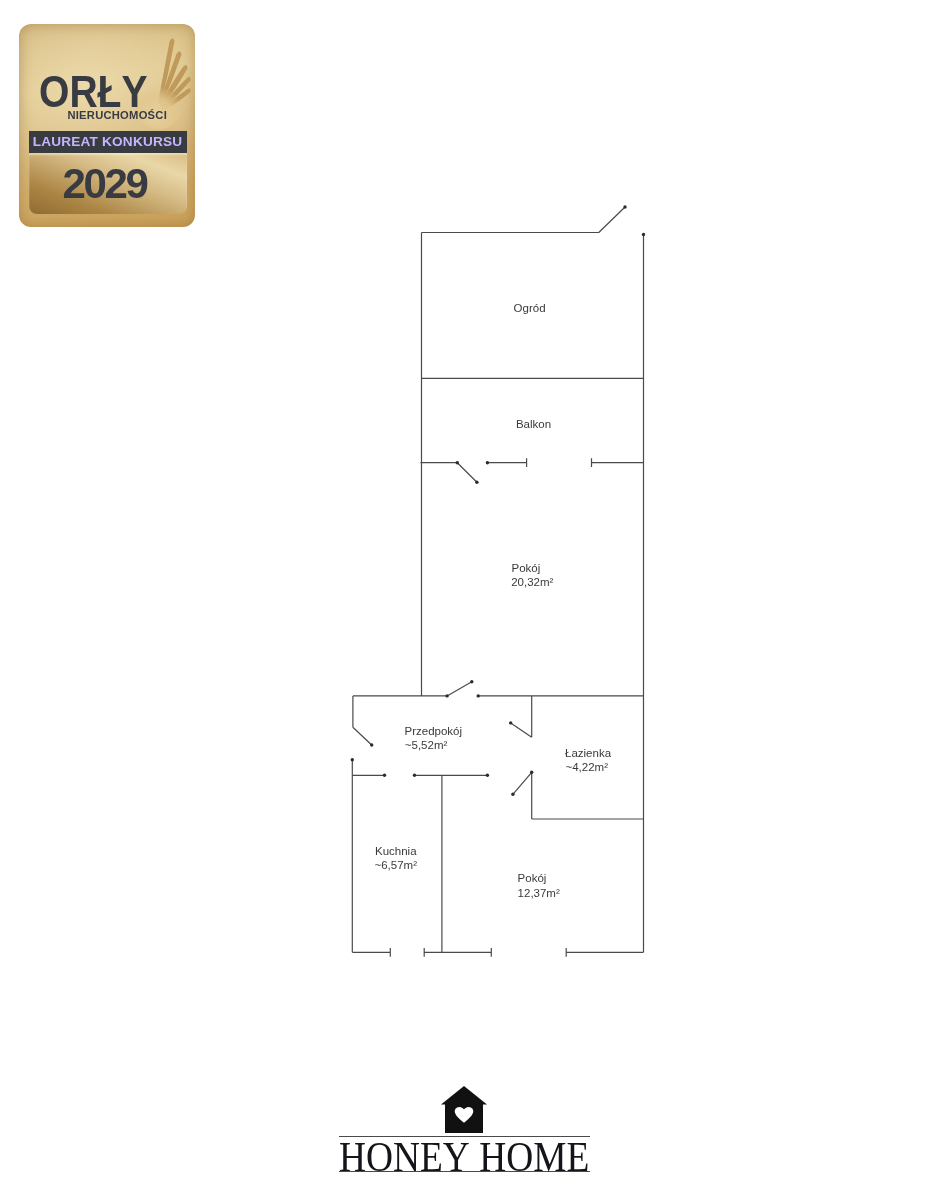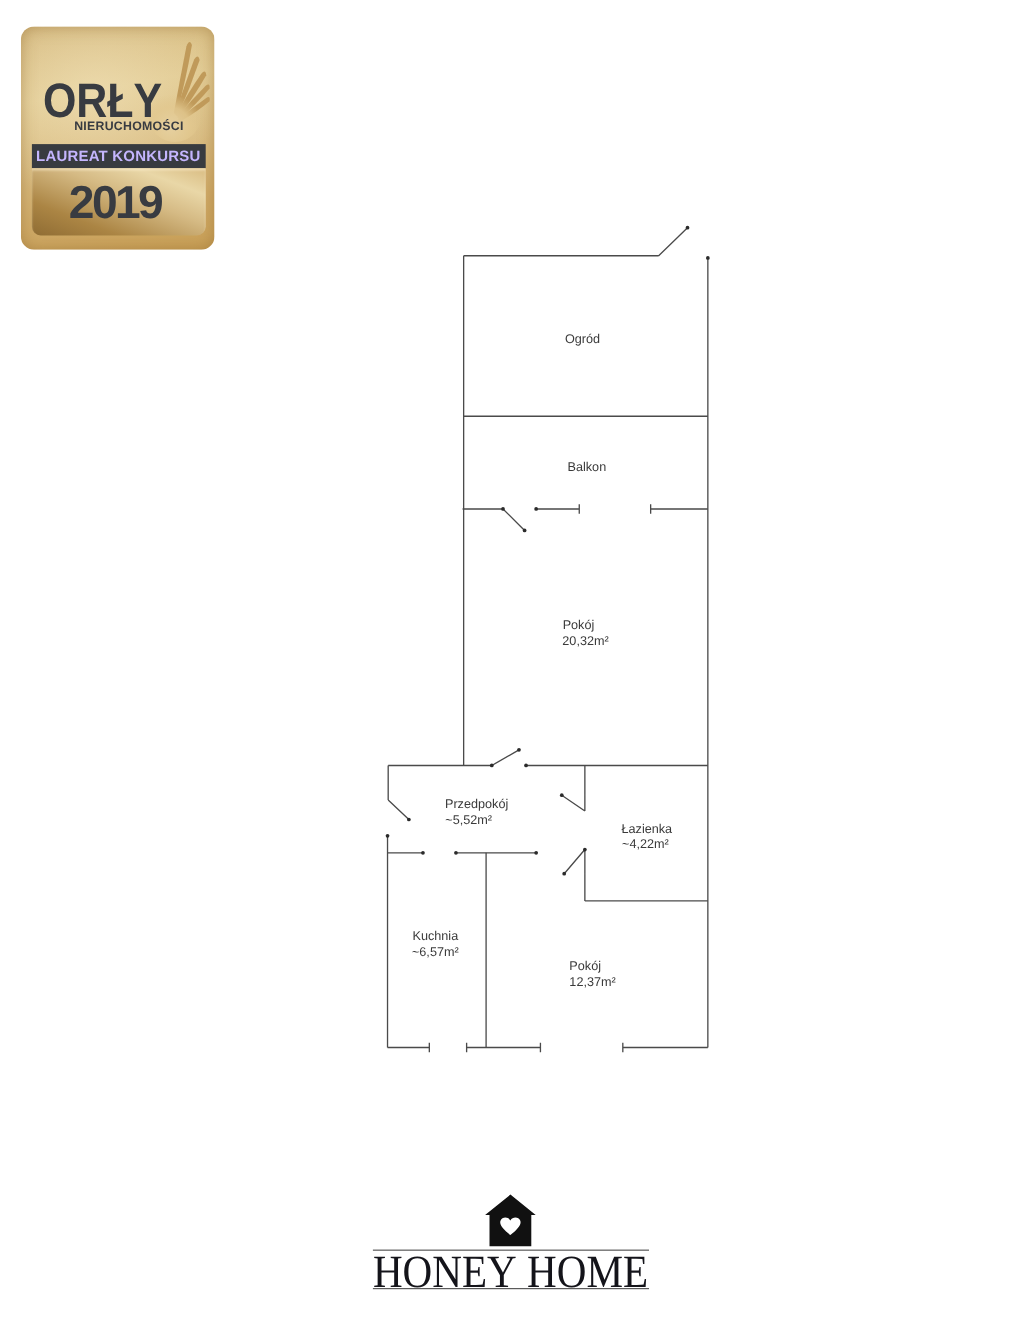--- a/index.html
+++ b/index.html
@@ -46,21 +46,21 @@
       <stop offset="0%" stop-color="#e6d0a0"></stop>
       <stop offset="60%" stop-color="#e2c88f" stop-opacity="0.85"></stop>
       <stop offset="100%" stop-color="#e0c68c" stop-opacity="0"></stop>
     </radialGradient>
     <circle cx="140" cy="81" r="24" fill="url(#soft)"></circle>
   </svg>
   <div id="orly">ORŁY</div>
   <div id="nier">NIERUCHOMOŚCI</div>
   <div id="band">LAUREAT KONKURSU</div>
   <div id="inner">
-      <div id="y2024">2019</div>
+      <div id="y2024">2029</div>
     </div>
 </div>
 
 <svg id="plan" width="929" height="1200" viewBox="0 0 929 1200" style="position:absolute;left:0;top:0;" fill="none" stroke="#4a4a4a" stroke-width="1.2">
 
   <path d="M421.5,232.5 H598.8 M598.8,232.5 L625,207"></path>
   <path d="M421.5,232.5 V695.9"></path>
   <path d="M643.5,234.5 V952.3"></path>
   <path d="M421.5,378.4 H643.5"></path>
 

